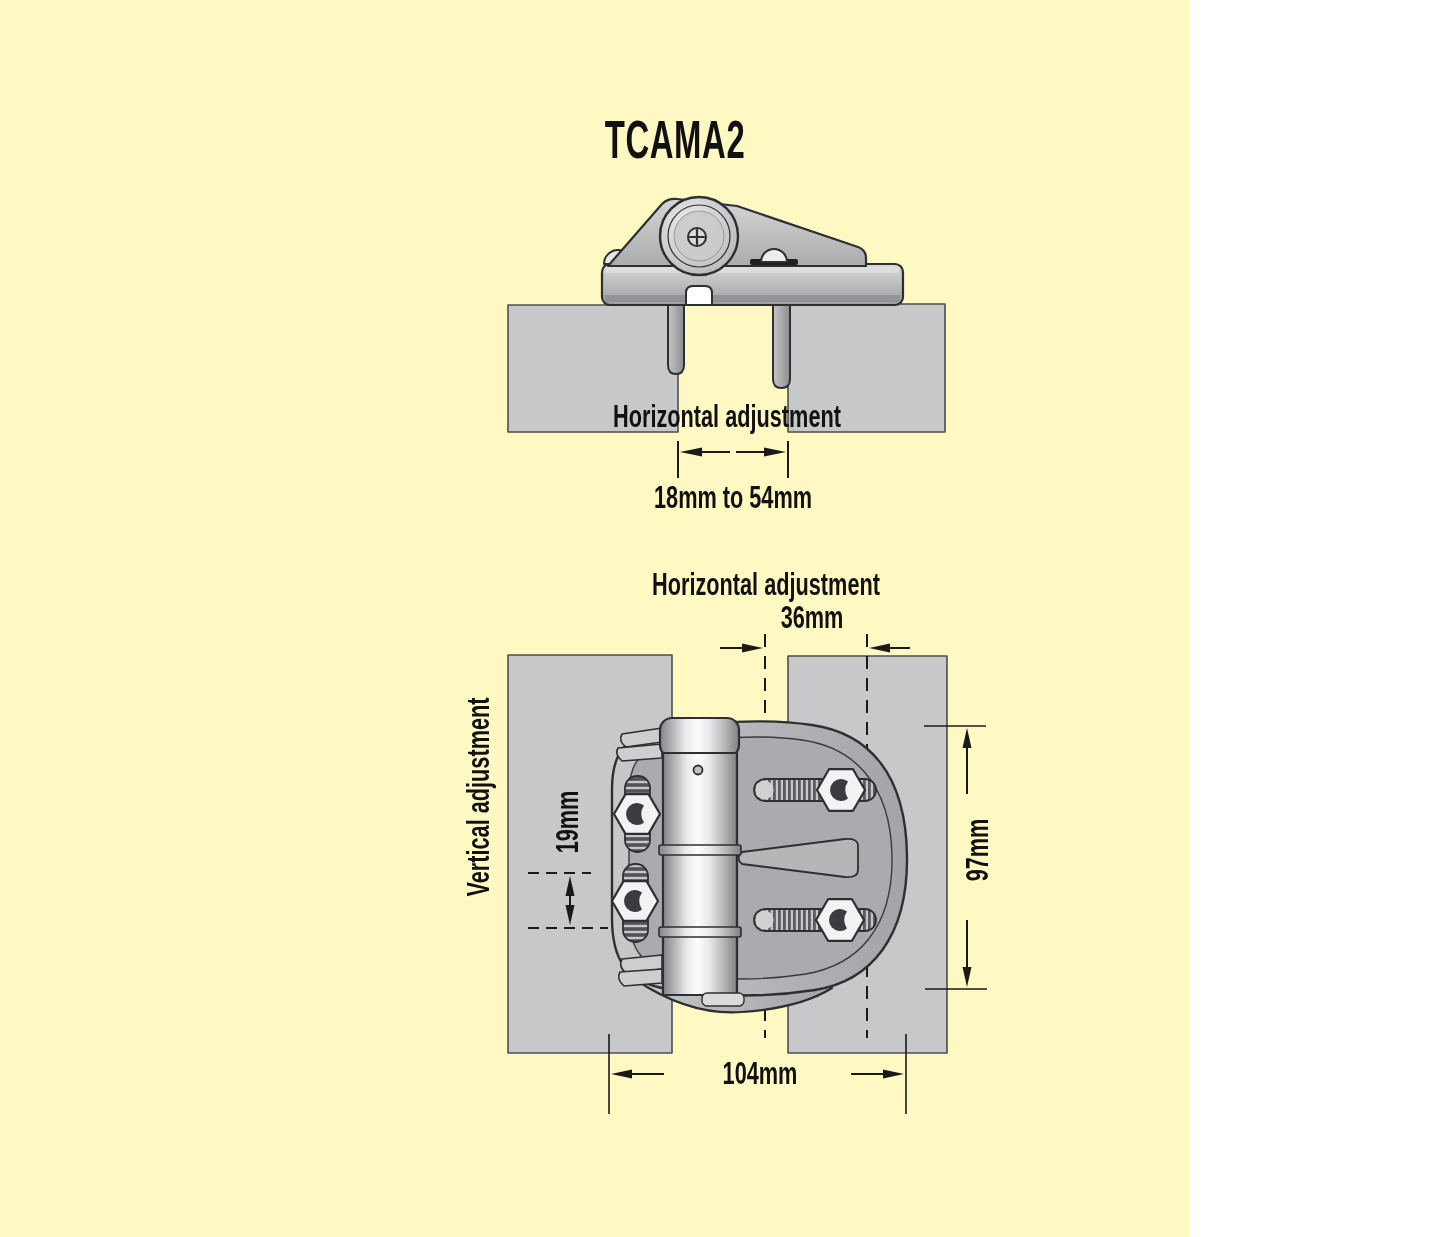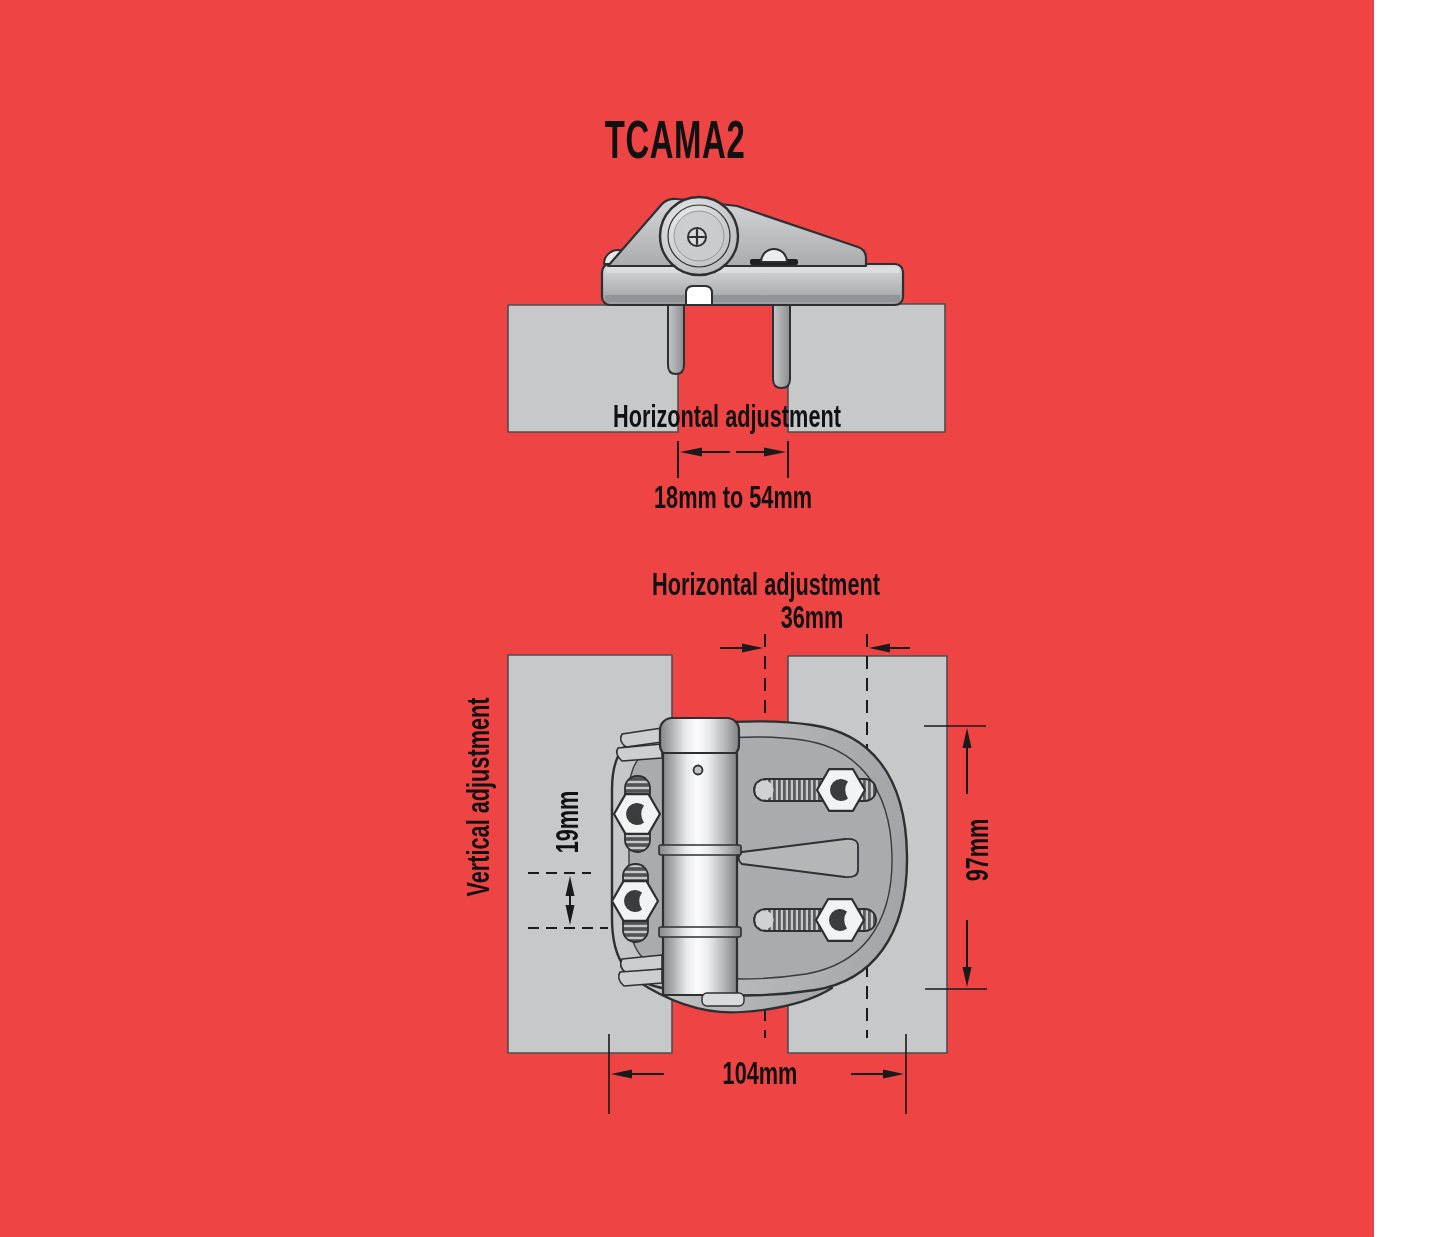--- a/index.html
+++ b/index.html
@@ -1,16 +1,16 @@
 <!DOCTYPE html>
 <html><head>
 <meta charset="utf-8">
 <style>
   html,body{margin:0;padding:0;background:#ffffff;}
-  .canvas{position:relative;width:1374px;height:1237px;background:#ef4444;overflow:hidden;
+  .canvas{position:relative;width:1189px;height:1237px;background:#fef9c3;overflow:hidden;
           font-family:"Liberation Sans",sans-serif;}
   .canvas svg{position:absolute;left:0;top:0;}
   .lbl{position:absolute;color:#111111;font-weight:bold;white-space:nowrap;line-height:1;
        transform:translate(-50%,-50%) scaleX(0.7);}
   .lbl.rot{transform:translate(-50%,-50%) rotate(-90deg) scaleX(0.7);}
   .lbl.title{font-size:53px;transform:translate(-50%,-50%) scaleX(0.62);letter-spacing:1px;}
   .lbl.dim{font-size:31px;}
 </style>
 </head>
 <body>

